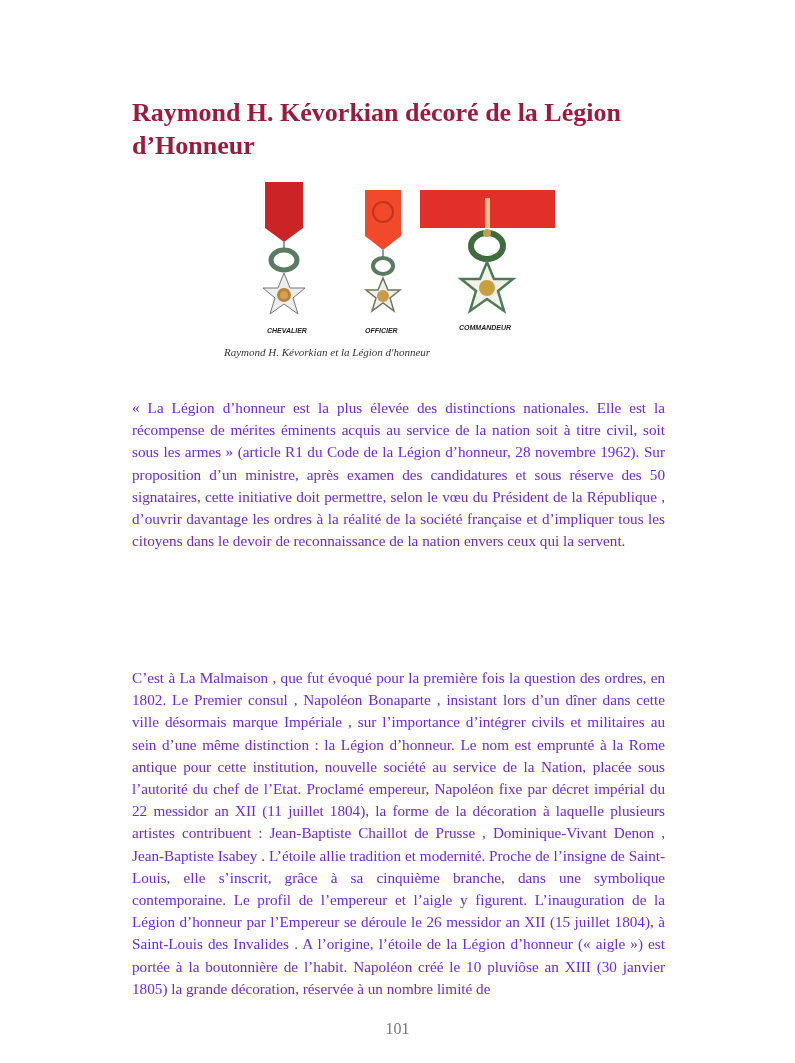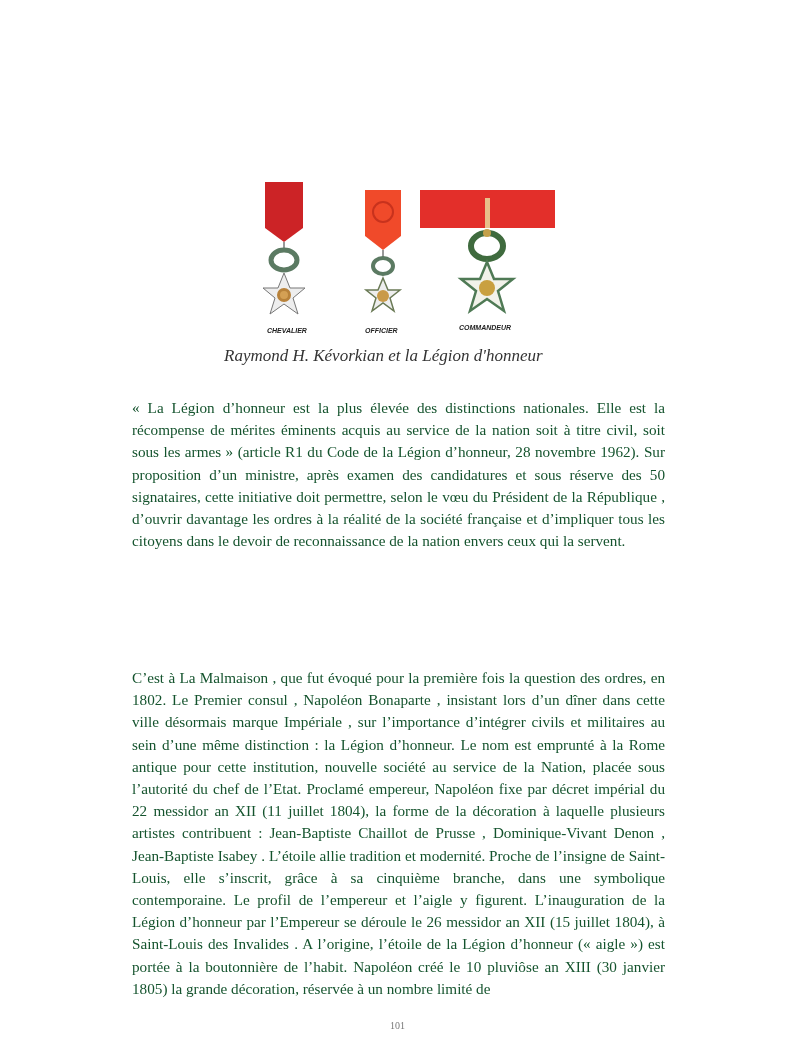--- a/index.html
+++ b/index.html
@@ -6,40 +6,41 @@
   body { width: 795px; height: 1063px; position: relative; overflow: hidden; }
   .page { position: absolute; left: 0; top: 0; width: 795px; height: 1063px; background: #fff; }
   .title {
     position: absolute; left: 132px; top: 96px; width: 540px;
     font-family: "Liberation Serif", serif; font-weight: bold; font-size: 26px;
     line-height: 33px; color: #9b1b3c; margin: 0;
   }
   .figure { position: absolute; left: 255px; top: 178px; width: 300px; height: 160px; }
   .caption {
     position: absolute; left: 224px; top: 346px;
-    font-family: "Liberation Serif", serif; font-style: italic; font-size: 17px; color: #333;
+    font-family: "Liberation Serif", serif; font-style: italic; font-size: 11px; color: #333;
   }
   .body {
     position: absolute; left: 132px; width: 533px;
     font-family: "Liberation Serif", serif; font-size: 15.2px; line-height: 22.2px;
-    color: #14532d; text-align: justify; margin: 0;
+    color: #6d28d9; text-align: justify; margin: 0;
   }
   .p1 { top: 397px; }
   .heading2 { top: 590px; text-align: left; }
   .p2 { top: 623px; margin-top: 44px; }
   .pagenum {
     position: absolute; left: 0; width: 795px; top: 1020px; text-align: center;
-    font-family: "Liberation Serif", serif; font-size: 10px; color: #777;
+    font-family: "Liberation Serif", serif; font-size: 16px; color: #777;
   }
   .medal-label { font-family: "Liberation Sans", sans-serif; font-size: 7px; font-weight: bold; font-style: italic; fill: #222; }
 </style>
 </head>
 <body>
 
 <div class="page">
+  <h1 class="title">Raymond H. Kévorkian décoré de la Légion d’Honneur</h1>
 
   <div class="figure">
     <svg width="300" height="160" viewBox="0 0 300 160">
 
       <g>
         <path d="M10 4 L48 4 L48 50 L29 64 L10 50 Z" fill="#cc2326"></path>
         <line x1="29" y1="64" x2="29" y2="72" stroke="#999" stroke-width="2"></line>
         <ellipse cx="29" cy="82" rx="13" ry="10" fill="none" stroke="#5b7a62" stroke-width="5"></ellipse>
         <g transform="translate(29,117)">
           <polygon points="0,-22 6,-7 21,-7 9,3 14,19 0,9 -14,19 -9,3 -21,-7 -6,-7" fill="#eee" stroke="#777" stroke-width="1"></polygon>

